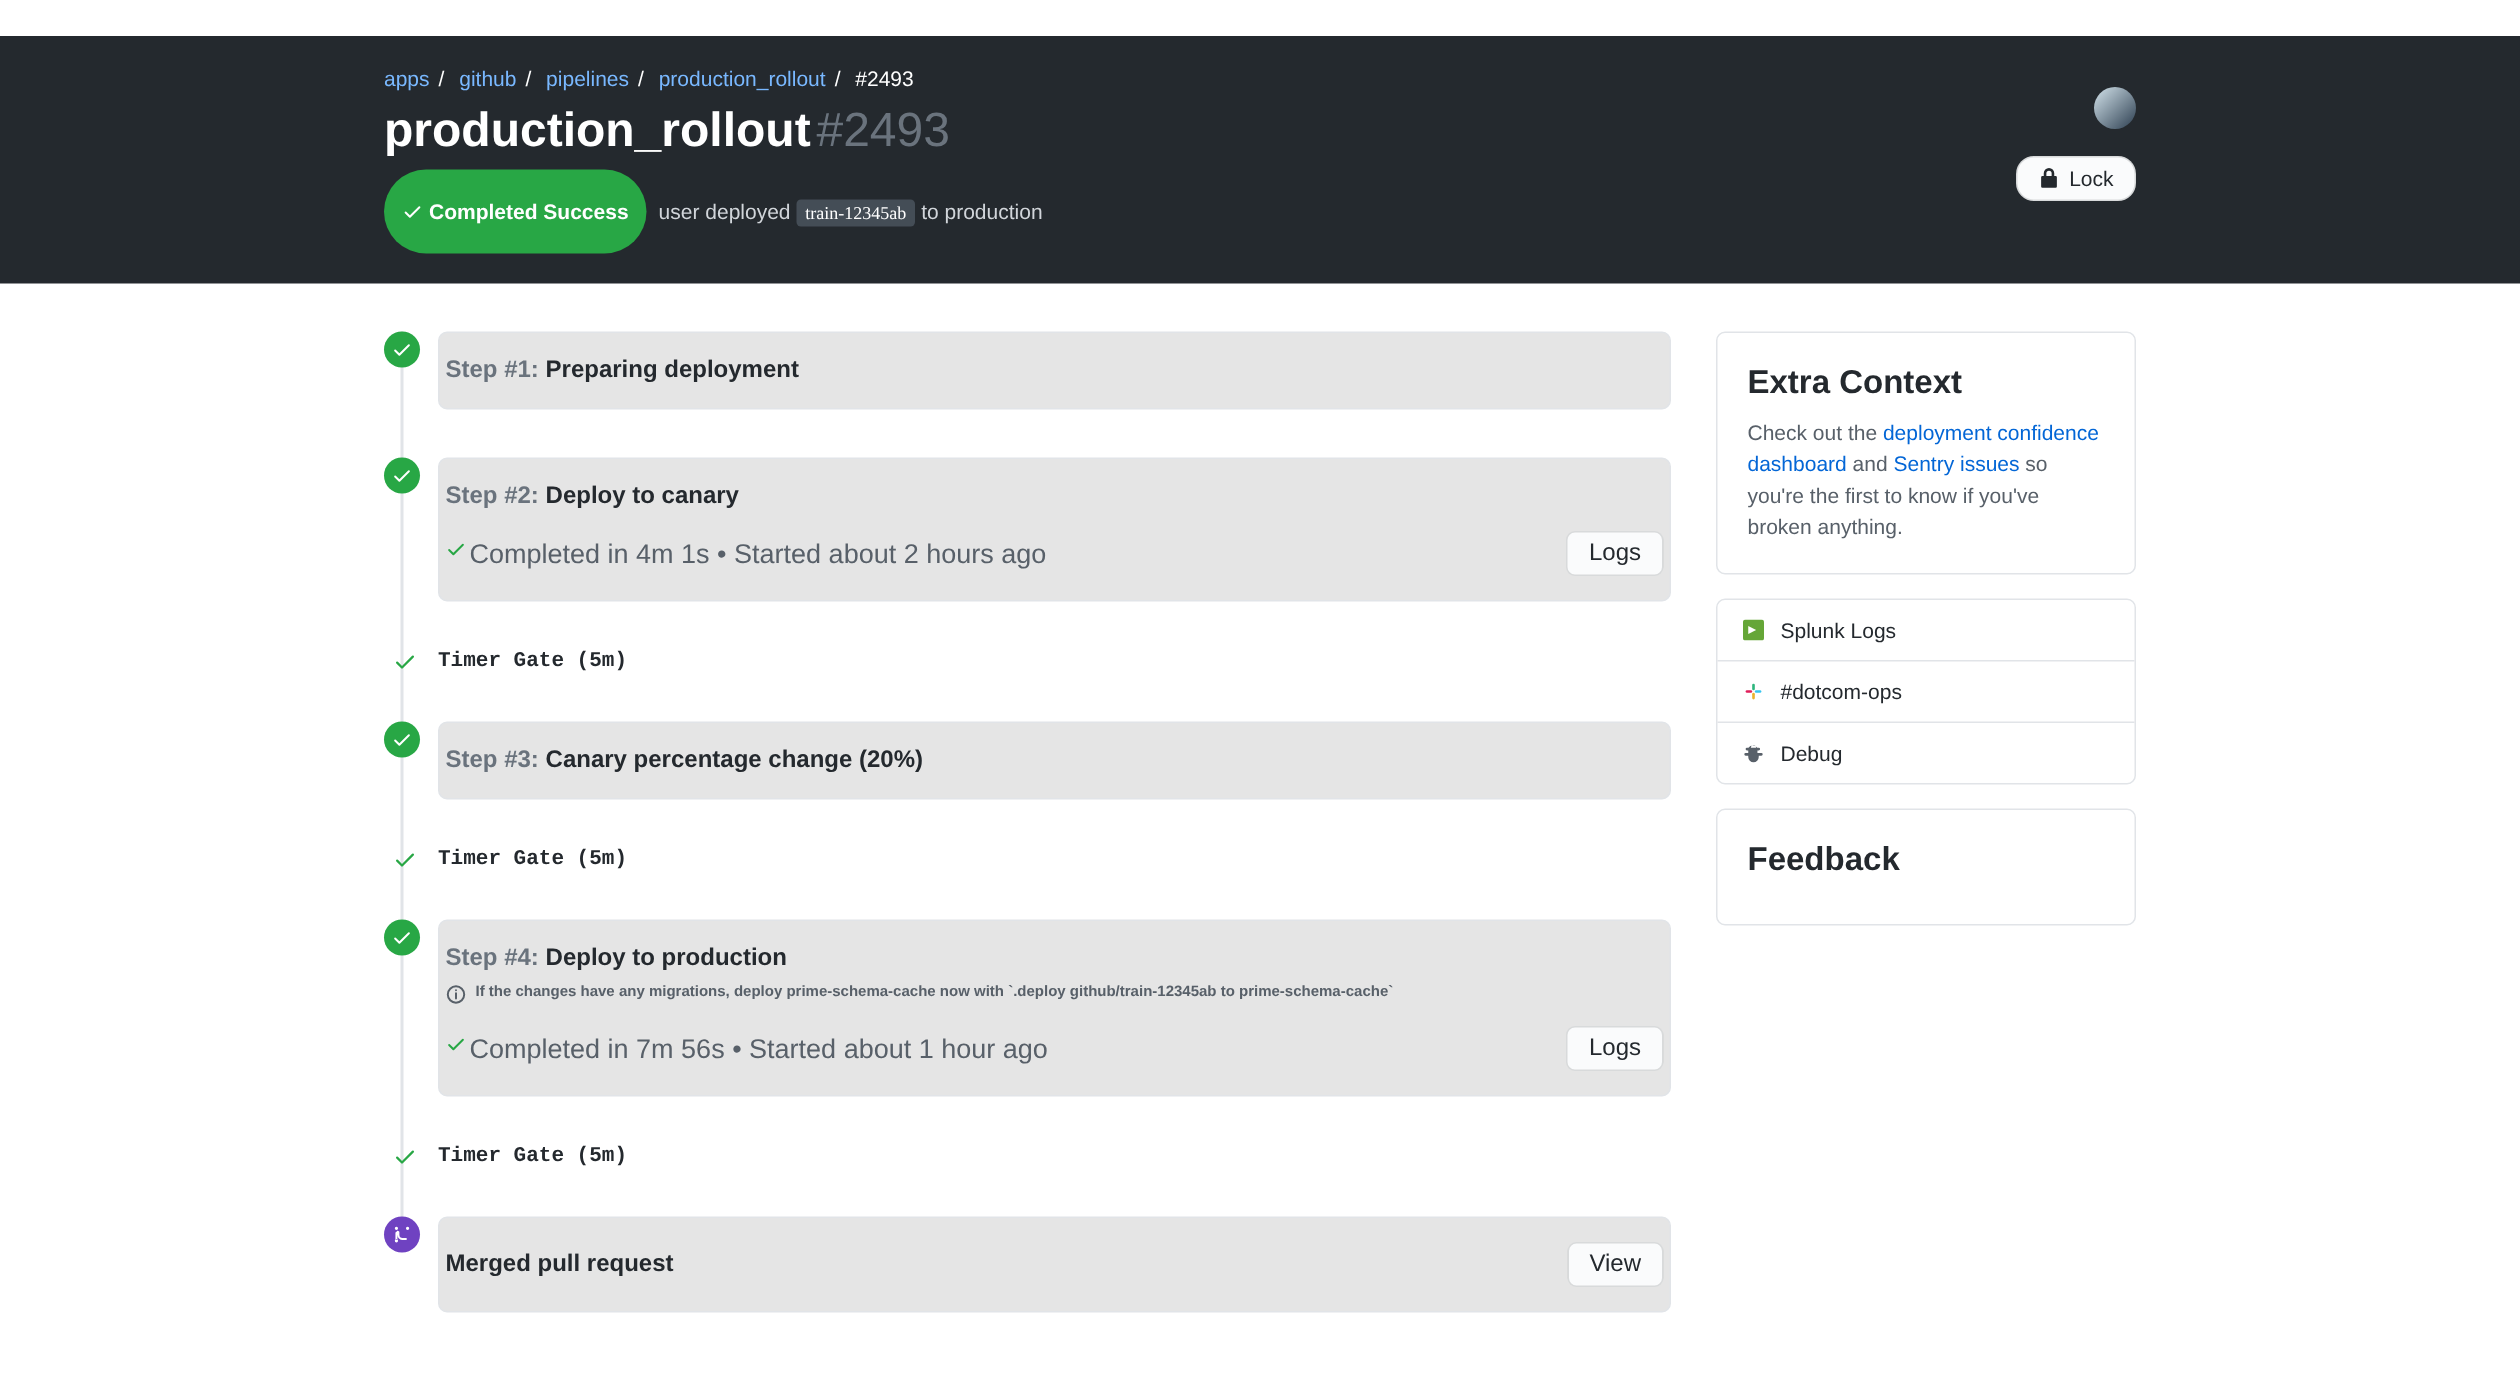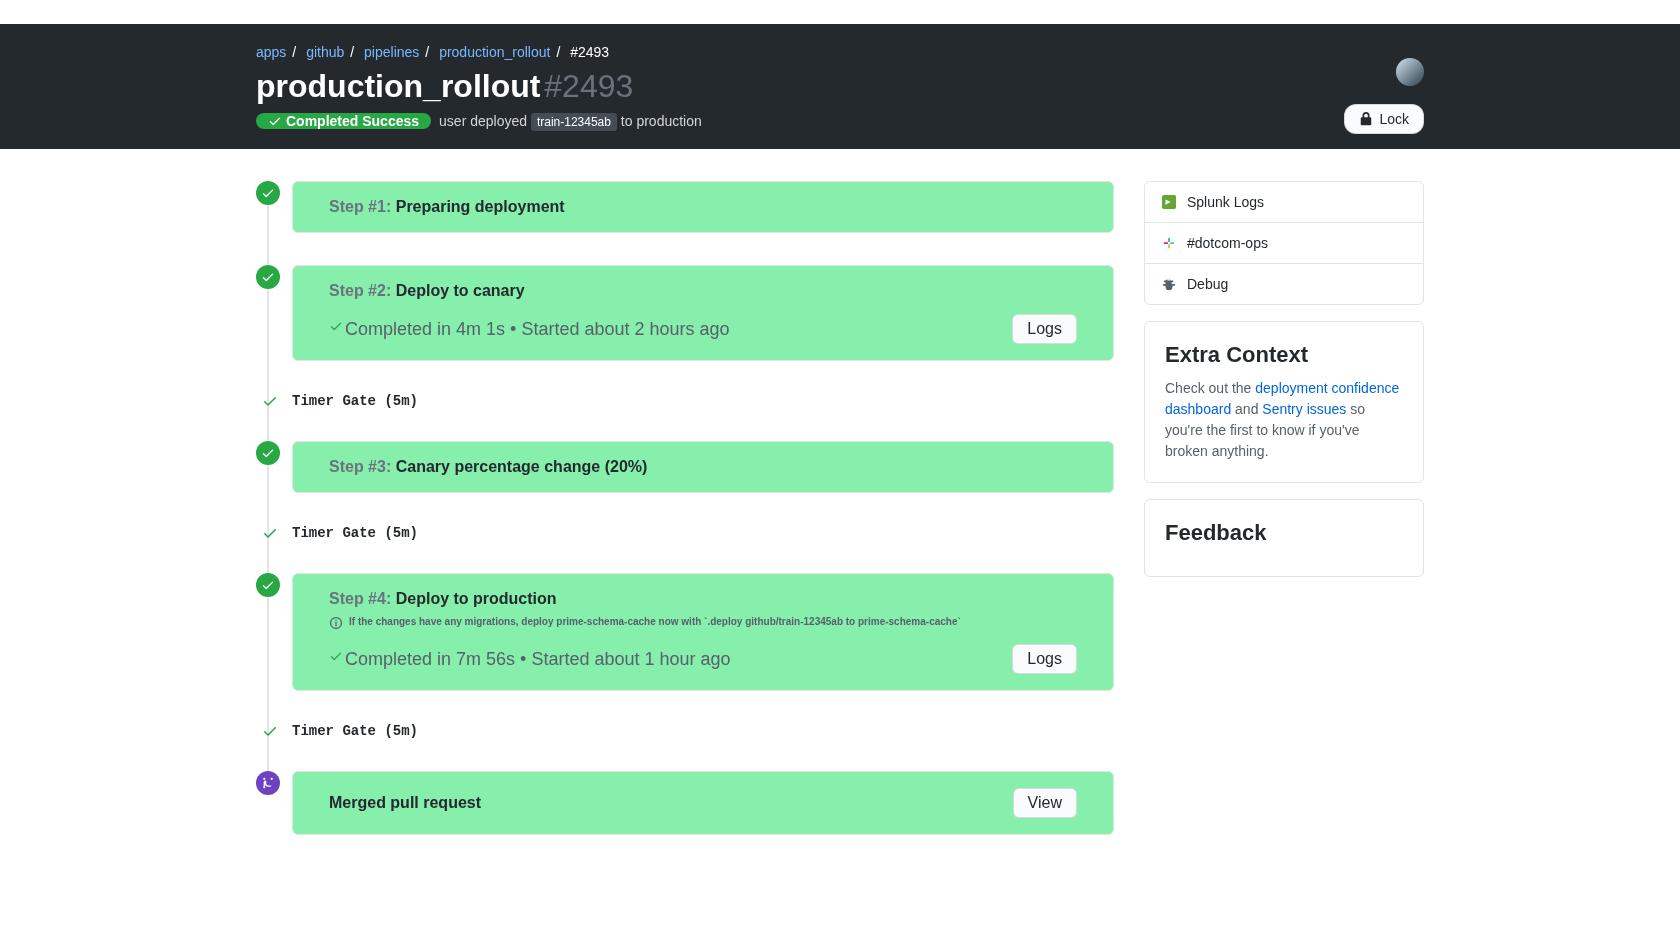--- a/index.html
+++ b/index.html
@@ -6,34 +6,34 @@
 body { font-family: -apple-system, BlinkMacSystemFont, "Segoe UI", Helvetica, Arial, sans-serif; font-size: 14px; color: #24292e; background: #fff; }
 .header { background: #24292e; color: #fff; padding: 20px 0 0 0; margin-top: 24px; }
 .wide-container { max-width: 1200px; margin: 0 auto; padding: 0 16px; position: relative; }
 .breadcrumb { font-size: 14px; color: #959da5; margin-bottom: 8px; }
 .breadcrumb a { color: #79b8ff; text-decoration: none; }
 .breadcrumb .sep { margin: 0 6px; color: #fff; }
 .breadcrumb .current { color: #fff; }
 h1.title { font-size: 32px; font-weight: 600; color: #fff; display: inline; }
 .title-id { color: #6a737d; font-size: 32px; font-weight: 400; }
 .status-row { margin-top: 8px; padding-bottom: 20px; display: flex; align-items: center; gap: 8px; }
-.badge { display: inline-flex; align-items: center; gap: 4px; padding: 0 12px; border-radius: 2em; font-size: 14px; font-weight: 600; }
+.badge { display: inline-flex; align-items: center; gap: 4px; padding: 20px 12px; border-radius: 2em; font-size: 14px; font-weight: 600; }
 .badge-success { background: #28a745; color: #fff; }
 .status-text { color: #d1d5da; }
-.code-pill { background: #444d56; color: #fff; font-family: Liberation Sans, sans-serif; font-size: 12px; padding: 2px 6px; border-radius: 3px; }
+.code-pill { background: #444d56; color: #fff; font-family: Liberation Serif, serif; font-size: 12px; padding: 2px 6px; border-radius: 3px; }
 .avatar { width: 28px; height: 28px; border-radius: 50%; background: linear-gradient(135deg,#d4e4ec,#2c3e50); position: absolute; right: 16px; top: 14px; }
 .lock-btn { position: absolute; right: 16px; top: 60px; background: #fafbfc; color: #24292e; border: 1px solid rgba(27,31,35,.15); padding: 6px 14px; border-radius: 12px; font-size: 14px; font-weight: 500; display: inline-flex; align-items: center; gap: 6px; cursor: pointer; }
 .main { display: flex; gap: 30px; max-width: 1200px; margin: 0 auto; padding: 32px 16px; }
 .timeline-col { flex: 1; position: relative; }
 .timeline-line { position: absolute; left: 11px; top: 0; bottom: 80px; width: 2px; background: #e1e4e8; z-index: 0; }
 .step-wrap { position: relative; margin-bottom: 32px; }
 .step-icon { position: absolute; left: 0; top: 0; width: 24px; height: 24px; border-radius: 50%; display: flex; align-items: center; justify-content: center; z-index: 1; }
 .icon-green { background: #28a745; color: #fff; }
 .icon-purple { background: #6f42c1; color: #fff; }
-.step-card { margin-left: 36px; border: 1px solid #e1e4e8; border-radius: 6px; padding: 16px 36px; background: #86efac; }
+.step-card { margin-left: 36px; border: 1px solid #e1e4e8; border-radius: 6px; padding: 16px 4px; background: #e5e5e5; }
 .step-title { font-size: 16px; font-weight: 600; }
 .step-label { color: #6a737d; font-weight: 600; }
 .step-meta-row { display: flex; justify-content: space-between; align-items: center; margin-top: 14px; }
 .step-meta { color: #586069; font-size: 18px; display: flex; gap: 2px; }
 .btn-secondary { background: #fafbfc; border: 1px solid rgba(27,31,35,.15); padding: 5px 14px; border-radius: 6px; font-size: 16px; font-weight: 500; cursor: pointer; color: #24292e; }
 .timer-gate { margin-left: 36px; margin-bottom: 32px; position: relative; display: flex; align-items: center; gap: 8px; font-weight: 600; color: #24292e; font-family: Liberation Mono, monospace; }
 .timer-gate .check-icon { position: absolute; left: -30px; color: #28a745; }
 .migration-note { margin-top: 8px; color: #586069; font-size: 10px; font-weight: 600; display: flex; align-items: flex-start; gap: 6px; }
 .migration-note .text { font-weight: 600; }
 .sidebar { width: 280px; }
@@ -209,20 +209,29 @@
           <div class="step-title">Merged pull request</div>
           <button class="btn-secondary">View</button>
         </div>
       </div>
     </div>
 
   </div>
 
   <aside class="sidebar">
     <div class="side-card">
+      <div class="side-section">
+        <h2>Extra Context</h2>
+        <p>
+          <span>Check out the </span><a href="#">deployment confidence dashboard</a><span> and </span><a href="#">Sentry issues</a><span> so you're the first to know if you've broken anything.</span>
+        </p>
+      </div>
+    </div>
+
+    <div class="side-card">
       <a class="side-link">
         <span class="side-link-icon">
             <svg width="14" height="14" viewBox="0 0 16 16">
               <rect width="16" height="16" rx="2" fill="#65a637"></rect>
               <path d="M4 5l6 3-6 3V5z" fill="#fff"></path>
             </svg>
           </span>
         <span>Splunk Logs</span>
       </a>
       <a class="side-link">
@@ -241,26 +250,17 @@
             <svg width="14" height="14" viewBox="0 0 16 16" fill="#586069">
               <path d="M8 2a2 2 0 012 2H6a2 2 0 012-2zm5 6h-2V6h1a1 1 0 000-2h-1.17A4 4 0 004.17 4H3a1 1 0 000 2h1v2H2a1 1 0 000 2h2v1a4 4 0 008 0v-1h2a1 1 0 000-2h-1z"></path>
             </svg>
           </span>
         <span>Debug</span>
       </a>
     </div>
 
     <div class="side-card">
       <div class="side-section">
-        <h2>Extra Context</h2>
-        <p>
-          <span>Check out the </span><a href="#">deployment confidence dashboard</a><span> and </span><a href="#">Sentry issues</a><span> so you're the first to know if you've broken anything.</span>
-        </p>
-      </div>
-    </div>
-
-    <div class="side-card">
-      <div class="side-section">
         <h2>Feedback</h2>
       </div>
     </div>
   </aside>
 </div>
 
 </body></html>

